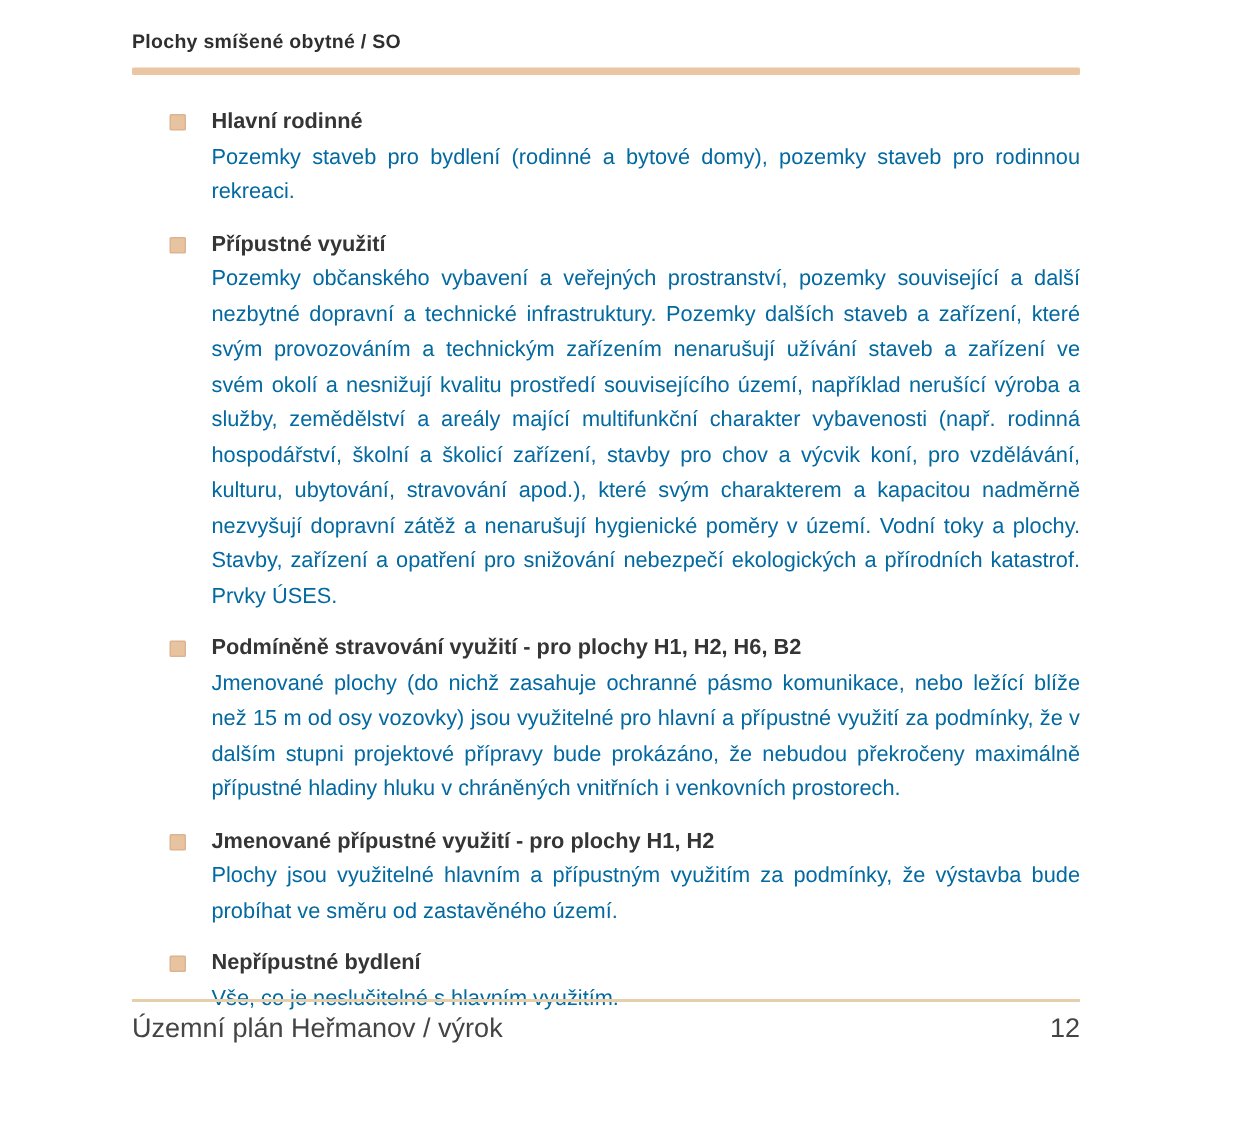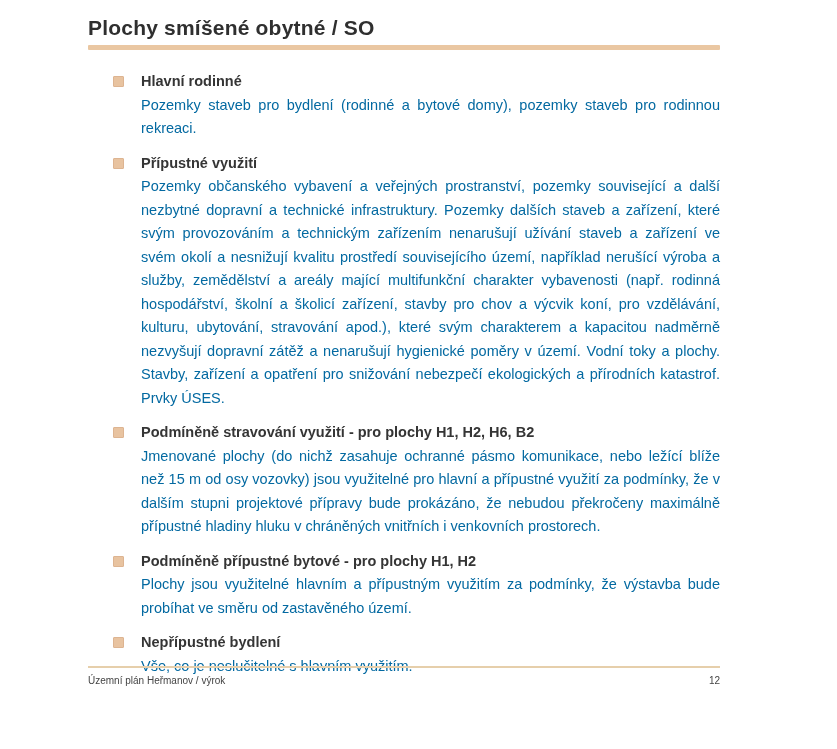--- a/index.html
+++ b/index.html
@@ -15,21 +15,21 @@
     font-family:"Liberation Sans", sans-serif;
     color:var(--ink);
     overflow:hidden;
   }
   .content{
     position:absolute;left:88px;top:0;width:632px;
   }
   header{padding-top:17px;}
   .page-title{
     margin:0;
-    font-size:21px;
+    font-size:13px;
     font-weight:bold;
     letter-spacing:.2px;
     color:#2f2f2f;
     line-height:22px;
   }
   .title-rule{
     height:5px;
     background:var(--accent);
     margin-top:6px;
     border-radius:1px;
@@ -70,21 +70,21 @@
   }
   .footer-rule{
     height:2px;
     background:#e6cfab;
   }
   .footer-row{
     display:flex;
     justify-content:space-between;
     align-items:baseline;
     margin-top:7px;
-    font-size:10px;
+    font-size:18px;
     color:#444444;
   }
 </style>
 </head>
 <body>
 
 <div class="page">
   <div class="content">
 
     <header>
@@ -114,21 +114,21 @@
         <span class="bullet"></span>
         <div class="sec-text">
           <div class="sec-heading">Podmíněně stravování využití - pro plochy H1, H2, H6, B2</div>
           <p class="sec-body">Jmenované plochy (do nichž zasahuje ochranné pásmo komunikace, nebo ležící blíže než 15 m od osy vozovky) jsou využitelné pro hlavní a přípustné využití za podmínky, že v dalším stupni projektové přípravy bude prokázáno, že nebudou překročeny maximálně přípustné hladiny hluku v chráněných vnitřních i venkovních prostorech.</p>
         </div>
       </section>
 
       <section class="section">
         <span class="bullet"></span>
         <div class="sec-text">
-          <div class="sec-heading">Podmíněně přípustné bytové - pro plochy H1, H2</div>
+          <div class="sec-heading">Jmenované přípustné využití - pro plochy H1, H2</div>
           <p class="sec-body">Plochy jsou využitelné hlavním a přípustným využitím za podmínky, že výstavba bude probíhat ve směru od zastavěného území.</p>
         </div>
       </section>
 
       <section class="section">
         <span class="bullet"></span>
         <div class="sec-text">
           <div class="sec-heading">Nepřípustné bydlení</div>
           <p class="sec-body">Vše, co je neslučitelné s hlavním využitím.</p>
         </div>

